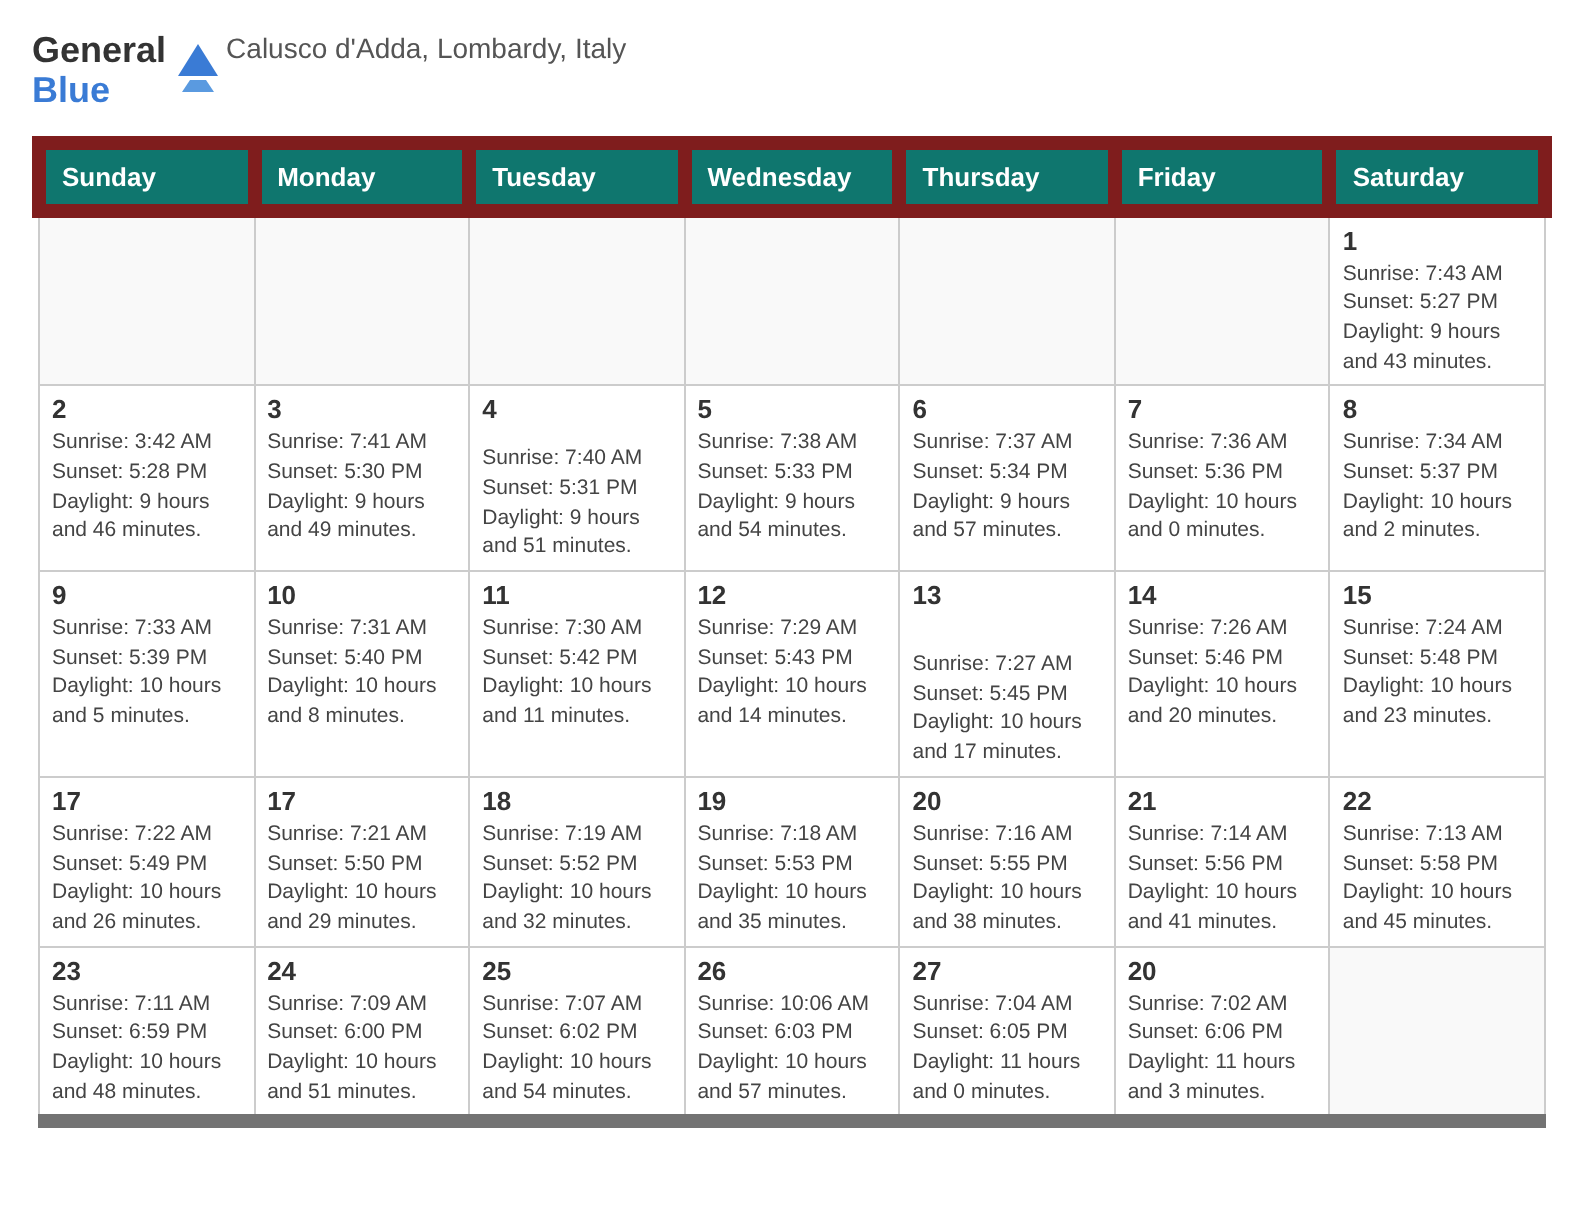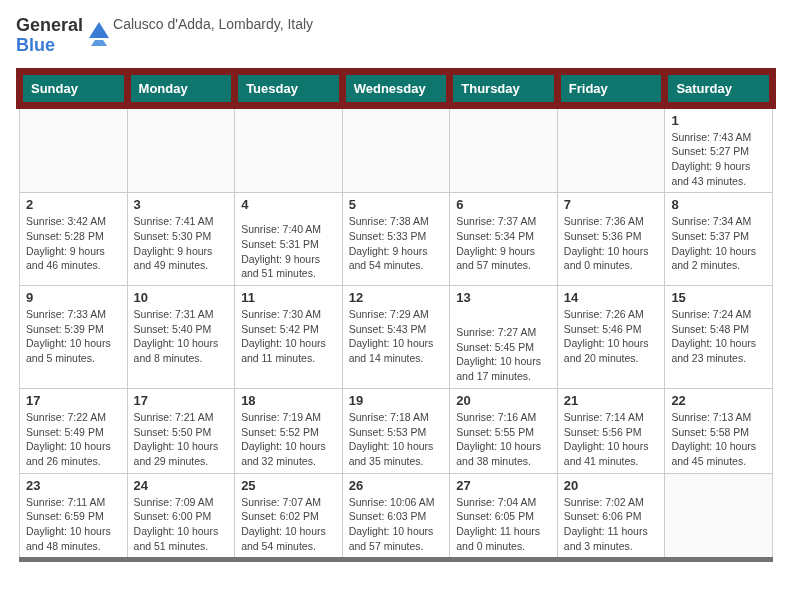--- a/index.html
+++ b/index.html
@@ -87,21 +87,21 @@
       color: #333;
       display: block;
       margin-bottom: 2px;
     }
     .day-info {
       font-size: 10.5px;
       color: #444;
       line-height: 1.4;
     }
     .calendar tr:last-child td {
-      border-bottom: 5px solid #737373;
+      border-bottom: 7px solid #737373;
       margin-top: 36px;
     }
   </style>
 </head>
 <body>
 
 <div class="header">
   <div class="logo">
     <div class="logo-text">
       <span class="logo-general">General</span>

